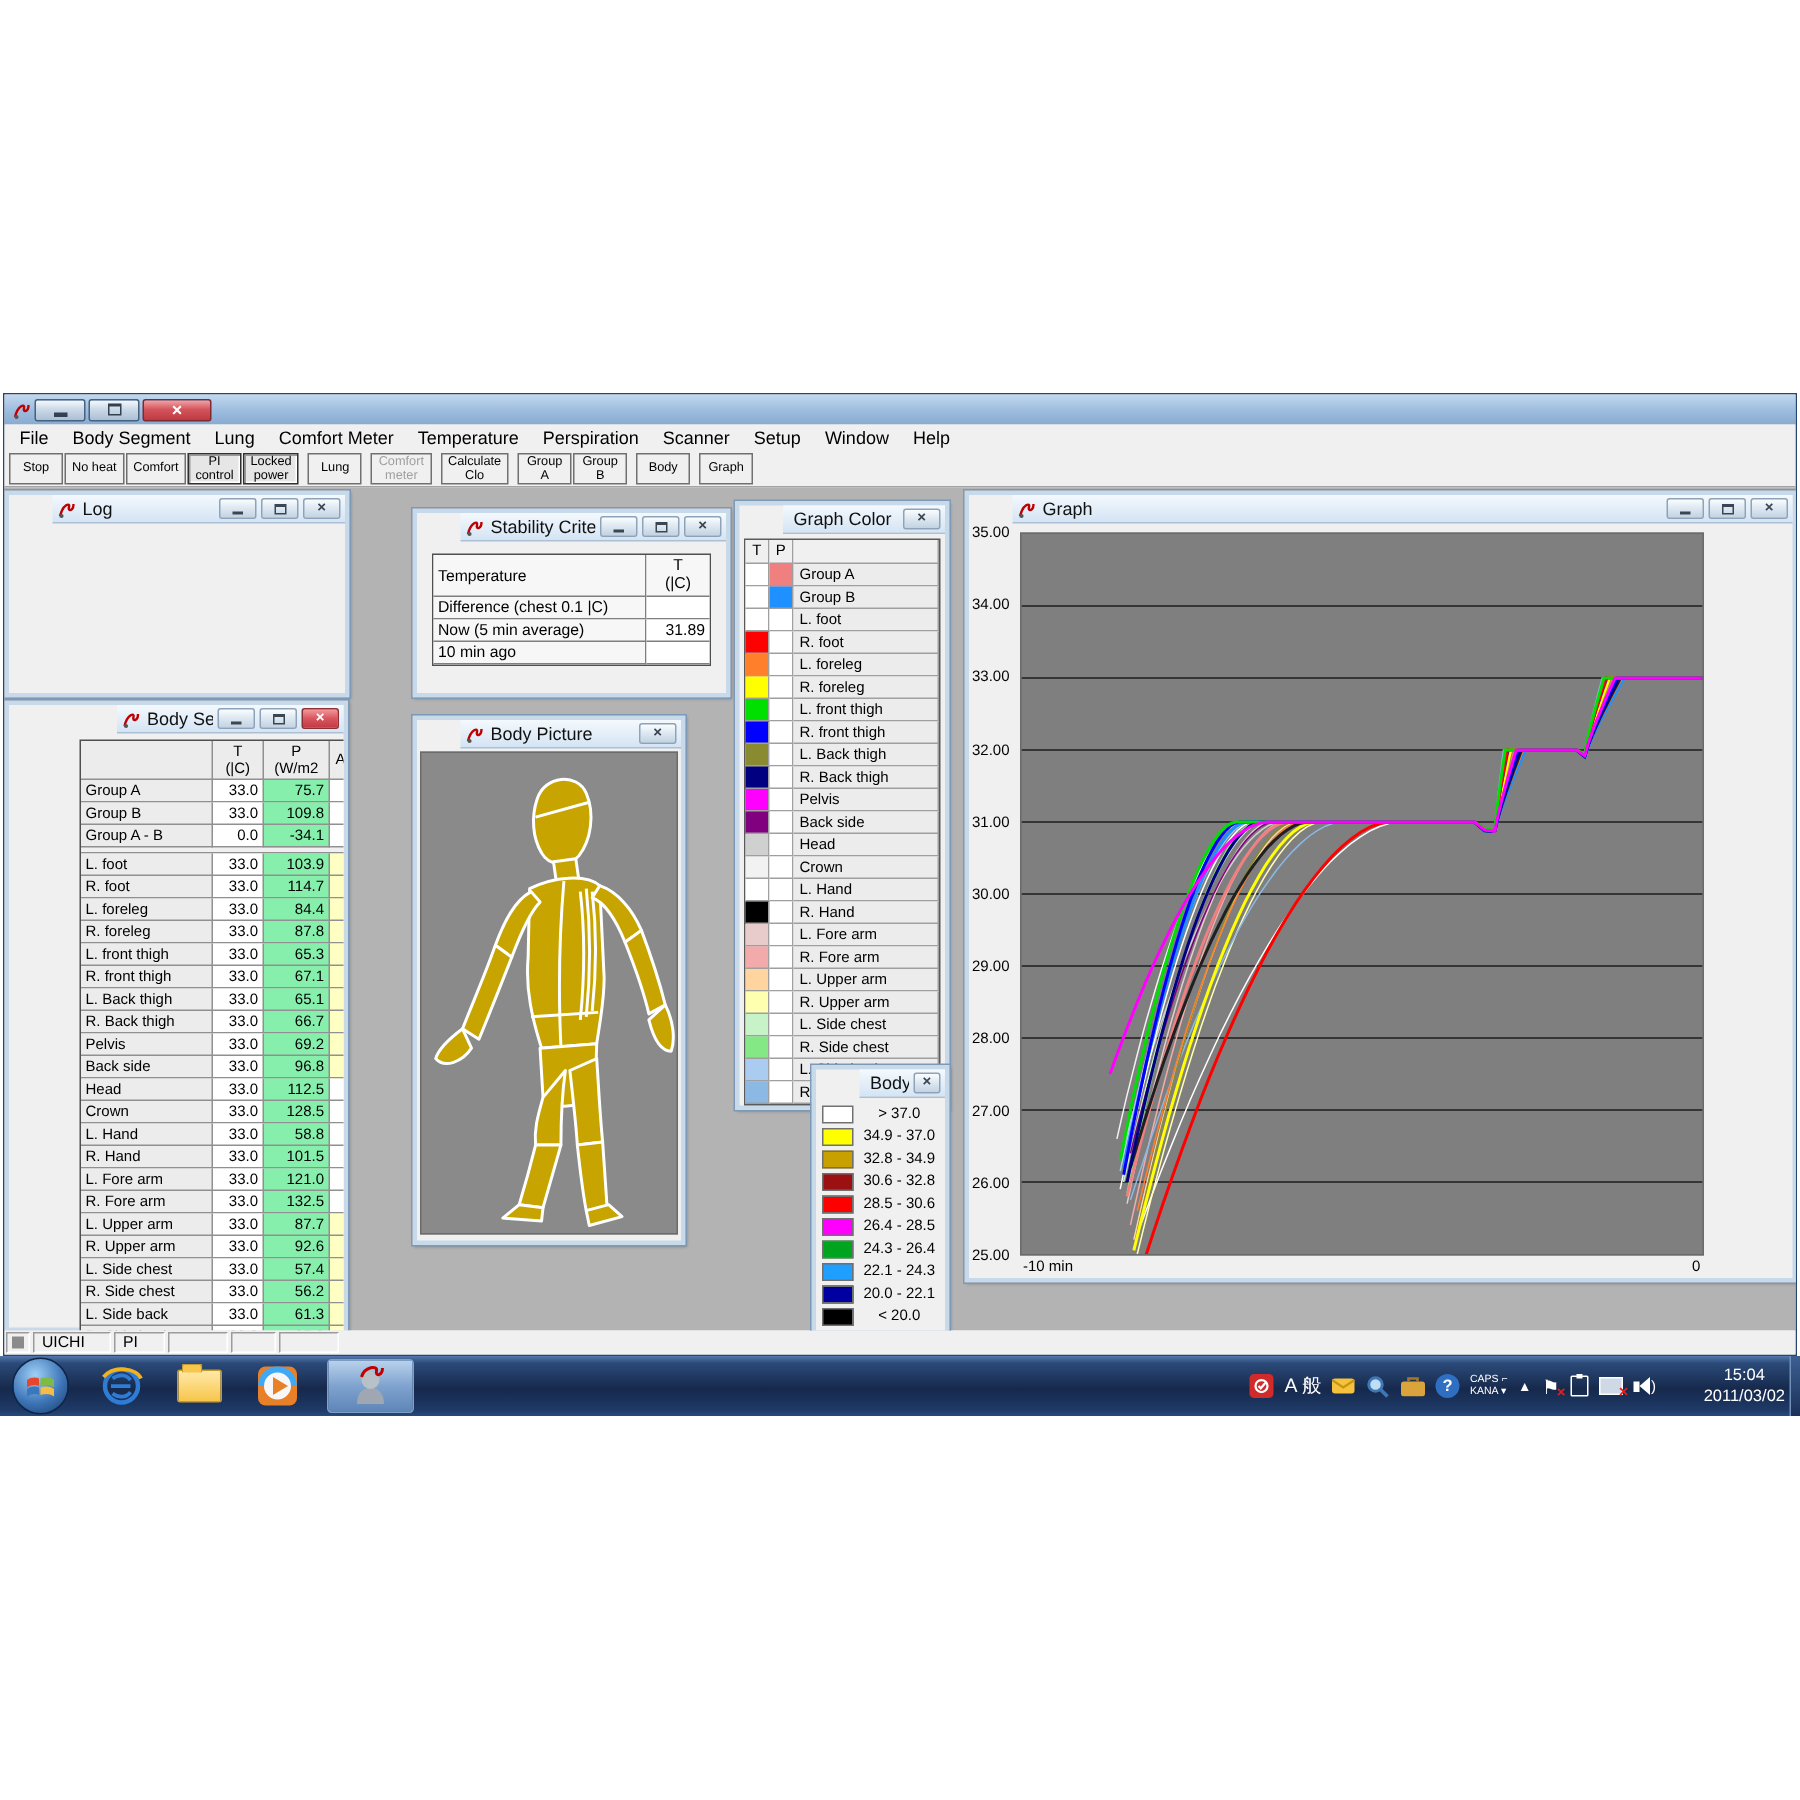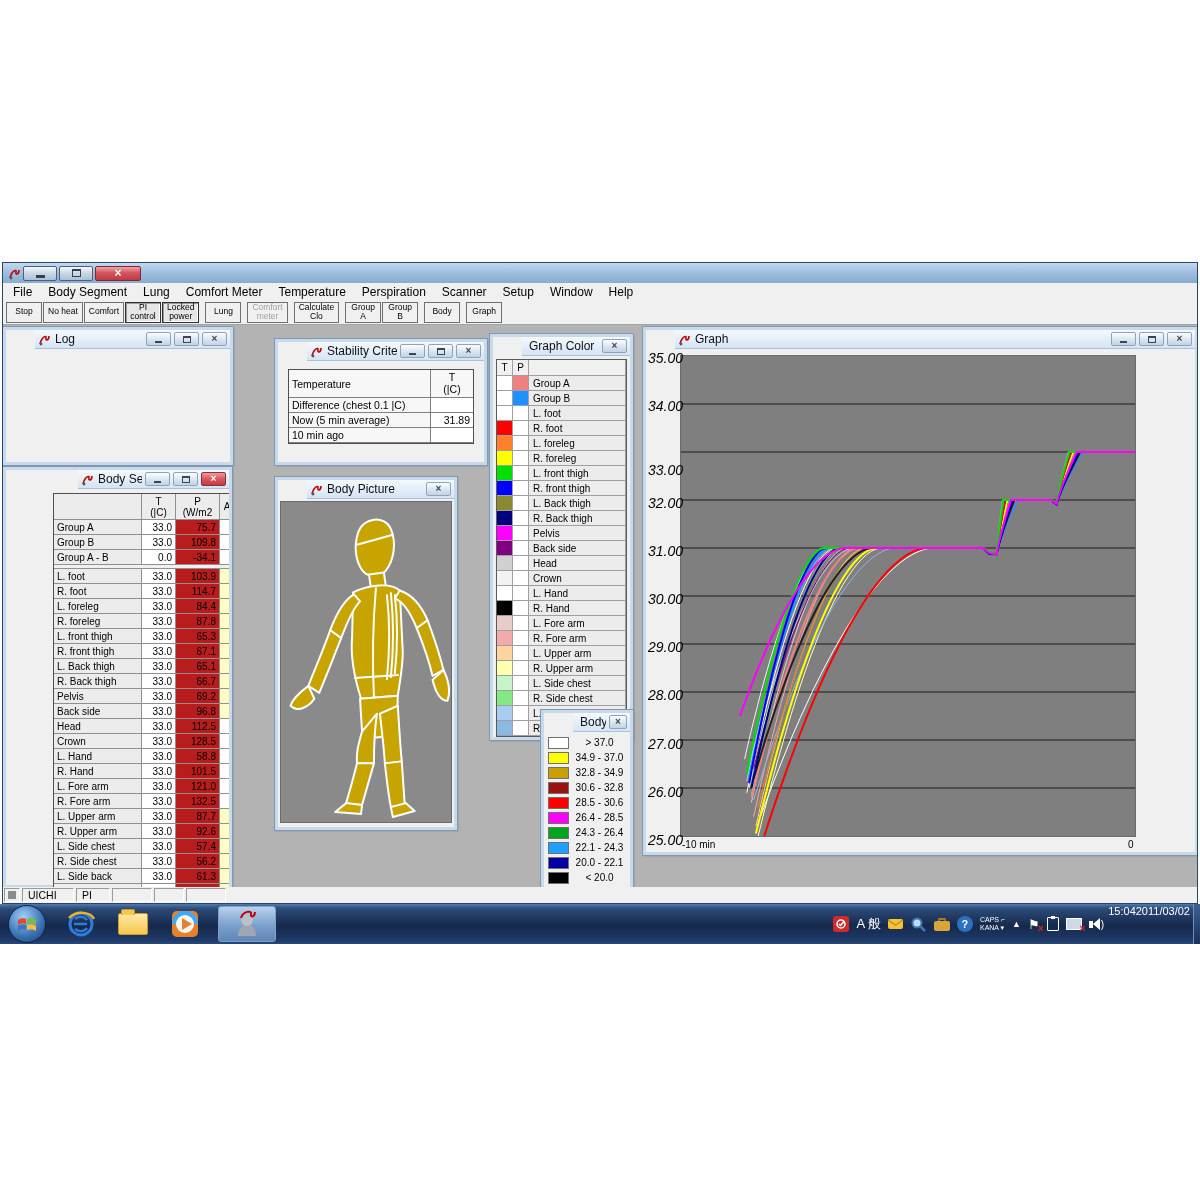--- a/index.html
+++ b/index.html
@@ -50,21 +50,21 @@
   .mini-ic { width:13px; height:13px; flex:none; }
 
   
   .seg-wrap { margin:4px; display:flex; }
   .seg-tables { width:199px; border:1px solid #4F4F4F; background:#F0F0F0; }
   .seg-row { display:flex; height:15px; }
   .seg-row.hdr { height:26px; }
   .c { border-right:1px solid #909090; border-bottom:1px solid #909090; font-size:10px; display:flex; align-items:center; overflow:hidden; white-space:nowrap; }
   .c-label { width:88px; background:#ECECEC; padding-left:3px; }
   .c-t { width:34px; background:#fff; justify-content:flex-end; padding-right:3px; }
-  .c-p { width:44px; background:#b91c1c; justify-content:flex-end; padding-right:3px; }
+  .c-p { width:44px; background:#86efac; justify-content:flex-end; padding-right:3px; }
   .c-a,.c-b { width:15px; background:#fff; }
   .c-a.on,.c-b.on { background:#FFFFC4; }
   .hdr .c { background:#ECECEC; justify-content:center; padding:0; flex-direction:column; line-height:11px; font-size:10px; }
   .seg-gap { height:4px; background:#F0F0F0; border-bottom:1px solid #909090; }
   .vscroll { width:16px; height:378px; background:#F0F0F0; border:1px solid #A8A8A8; margin-left:1px; position:relative; }
   .vs-btn { position:absolute; left:0; width:14px; height:15px; background:#E8E8E8; border:1px solid #9B9B9B; display:flex; align-items:center; justify-content:center; font-size:8px; color:#333; }
   .vs-up { top:0; } .vs-dn { bottom:0; }
   .vs-thumb { position:absolute; left:0; top:170px; width:14px; height:34px; background:#E3E3E3; border:1px solid #9B9B9B; }
 
   
@@ -88,33 +88,33 @@
   .gc-row.h .gc-c { background:#F0F0F0; justify-content:center; }
 
   
   .bc-list { padding:3px 4px; }
   .bc-row { display:flex; height:15px; align-items:center; }
   .bc-sw { width:21px; height:12px; border:1px solid #707070; margin-right:4px; flex:none; }
   .bc-lb { flex:1; font-size:10px; text-align:center; white-space:nowrap; }
 
   
   .plot { position:absolute; left:34px; top:6px; width:456px; height:482px; background:#7F7F7F; border:1px solid #6A6A6A; }
-  .ytick { position:absolute; width:30px; text-align:left; font-size:14px; color:#000; left:2px;font-style:italic; }
+  .ytick { position:absolute; width:30px; text-align:left; font-size:10px; color:#000; left:2px; }
   .xlab { position:absolute; font-size:10px; color:#000; top:490px; }
 
   
   .taskbar { position:absolute; left:0; top:904px; width:1200px; height:40px; background:linear-gradient(180deg,#5379AC 0,#2B4A78 12%,#16294C 55%,#1E3A67 90%,#27497C 100%); display:flex; align-items:center; }
   .orb { width:38px; height:38px; border-radius:50%; margin-left:8px; background:radial-gradient(circle at 40% 30%, #9FD0F5, #3E76B8 55%, #173A68 100%); border:1px solid #0F2547; display:flex; align-items:center; justify-content:center; }
   .tb-ic { width:34px; height:34px; margin-left:18px; display:flex; align-items:center; justify-content:center; }
   .app-task-btn { width:58px; height:36px; margin-left:16px; border:1px solid #7FA0C8; border-radius:3px; background:linear-gradient(#B9D2EC,#7FA3CF 50%,#5E86B8); display:flex; align-items:center; justify-content:center; }
   .tray { position:absolute; right:96px; top:0; height:40px; display:flex; align-items:center; gap:7px; }
   .tray-txt { color:#fff; font-size:13px; }
   .caps-kana { color:#fff; font-size:7px; line-height:8px; }
   .tray-glyph { color:#fff; font-size:13px; }
-  .clock { position:absolute; right:10px; top:0; height:40px; color:#fff; font-size:11px; text-align:center; display:flex; flex-direction:row; justify-content:center; line-height:14px; }
+  .clock { position:absolute; right:10px; top:0; height:40px; color:#fff; font-size:11px; text-align:center; display:flex; flex-direction:column; justify-content:center; line-height:14px; }
   .show-desk { position:absolute; right:0; top:0; width:7px; height:40px; border-left:1px solid #6E8FB8; background:linear-gradient(180deg,#3D5F92,#1A3158); }
   .ic-folder { width:30px; height:22px; background:linear-gradient(#FFE9A8,#F7C64C); border:1px solid #C79A2E; border-radius:2px; position:relative; }
   .ic-folder:before { content:""; position:absolute; top:-5px; left:2px; width:12px; height:5px; background:#F7C64C; border:1px solid #C79A2E; border-bottom:0; border-radius:2px 2px 0 0; }
   .ic-net { position:relative; width:16px; height:12px; border:1px solid #fff; background:#cfd9e6; }
   .ic-net:after { content:"×"; position:absolute; right:-5px; bottom:-5px; color:#E02020; font-weight:bold; font-size:11px; }
   .ic-flag { color:#fff; font-size:13px; position:relative; }
   .ic-flag:after { content:"×"; position:absolute; right:-4px; bottom:-2px; color:#E02020; font-weight:bold; font-size:10px; }
   .ic-clip { width:12px; height:14px; border:1px solid #fff; border-radius:1px; background:transparent; position:relative; }
   .ic-clip:before { content:""; position:absolute; top:-2px; left:3px; width:4px; height:3px; background:#fff; }
   .ic-spk { display:flex; align-items:center; color:#fff; }
@@ -706,21 +706,21 @@
               <polyline points="81.7,484.8 88.0,465.4 94.3,446.5 100.6,428.3 106.9,410.6 113.2,393.5 119.4,377.0 125.7,361.1 132.0,345.8 138.3,331.2 144.6,317.2 150.9,303.8 157.2,291.1 163.4,279.0 169.7,267.7 176.0,257.0 182.3,247.0 188.6,237.7 194.9,229.2 201.2,221.5 207.4,214.5 213.7,208.4 220.0,203.1 226.3,198.7 232.6,195.3 238.9,193.0 245.2,192.0 301.9,192.0 308.7,196.4 315.5,198.2 316.4,190.6 317.2,184.4 318.0,178.7 318.8,173.3 319.6,168.1 320.5,163.1 321.3,158.2 322.1,153.4 322.9,148.6 323.7,144.0 370.0,144.0 375.5,147.0 376.9,139.8 378.3,134.0 379.7,128.6 381.1,123.6 382.5,118.7 383.9,113.9 385.3,109.3 386.7,104.8 388.2,100.4 389.6,96.0 454.0,96.0" fill="none" stroke="#FF0000" stroke-width="2"></polyline>
               <polyline points="68.1,427.2 71.1,411.6 74.0,396.5 77.0,381.8 80.0,367.6 82.9,353.9 85.9,340.6 88.9,327.8 91.8,315.6 94.8,303.8 97.8,292.6 100.8,281.8 103.7,271.6 106.7,261.9 109.7,252.8 112.6,244.2 115.6,236.2 118.6,228.7 121.5,221.9 124.5,215.7 127.5,210.1 130.4,205.1 133.4,200.9 136.4,197.4 139.3,194.6 142.3,192.8 145.3,192.0 301.9,192.0 308.7,197.5 315.5,198.2 317.1,190.6 318.6,184.4 320.2,178.7 321.7,173.3 323.3,168.1 324.9,163.1 326.4,158.2 328.0,153.4 329.5,148.6 331.1,144.0 370.0,144.0 375.5,148.1 377.6,140.7 379.7,134.8 381.9,129.4 384.0,124.2 386.2,119.2 388.3,114.3 390.5,109.6 392.6,105.0 394.8,100.5 396.9,96.0 454.0,96.0" fill="none" stroke="#0000FF" stroke-width="2"></polyline>
               <polyline points="65.8,417.6 68.8,402.6 71.8,388.1 74.7,374.0 77.7,360.4 80.7,347.2 83.6,334.5 86.6,322.3 89.6,310.5 92.5,299.3 95.5,288.5 98.5,278.2 101.5,268.4 104.4,259.1 107.4,250.3 110.4,242.1 113.3,234.4 116.3,227.2 119.3,220.7 122.2,214.7 125.2,209.3 128.2,204.6 131.1,200.5 134.1,197.2 137.1,194.5 140.0,192.8 143.0,192.0 301.9,192.0 308.7,196.2 315.5,198.2 316.2,190.6 316.9,184.4 317.6,178.7 318.3,173.3 319.0,168.1 319.7,163.1 320.4,158.2 321.1,153.4 321.8,148.6 322.5,144.0 370.0,144.0 375.5,146.8 376.7,139.6 378.0,133.8 379.3,128.5 380.6,123.5 381.9,118.6 383.2,113.9 384.5,109.3 385.8,104.8 387.1,100.3 388.3,96.0 454.0,96.0" fill="none" stroke="#00E000" stroke-width="2"></polyline>
               <polyline points="59.0,360.0 63.0,348.9 67.1,338.0 71.1,327.6 75.1,317.4 79.1,307.6 83.1,298.1 87.1,289.0 91.1,280.3 95.2,271.9 99.2,263.8 103.2,256.2 107.2,248.9 111.2,241.9 115.2,235.4 119.3,229.3 123.3,223.6 127.3,218.2 131.3,213.4 135.3,208.9 139.3,204.9 143.4,201.4 147.4,198.3 151.4,195.8 155.4,193.9 159.4,192.6 163.4,192.0 301.9,192.0 308.7,197.3 315.5,198.2 317.0,190.6 318.4,184.4 319.8,178.7 321.3,173.3 322.7,168.1 324.1,163.1 325.6,158.2 327.0,153.4 328.4,148.6 329.8,144.0 370.0,144.0 375.5,147.9 377.5,140.5 379.5,134.7 381.5,129.2 383.5,124.1 385.6,119.1 387.6,114.3 389.6,109.6 391.6,105.0 393.7,100.4 395.7,96.0 454.0,96.0" fill="none" stroke="#FF00FF" stroke-width="2"></polyline>
             </svg>
         </div>
         <span class="xlab" style="left:36px;">-10 min</span>
         <span class="xlab" style="left:482px;">0</span>
       <span class="ytick" style="top: 1px;">35.00</span>
           <span class="ytick" style="top: 49.2px;">34.00</span>
-          <span class="ytick" style="top: 97.4px; margin-top: 16px;">33.00</span>
+          <span class="ytick" style="top: 97.4px;">33.00</span>
           <span class="ytick" style="top: 145.6px;">32.00</span>
           <span class="ytick" style="top: 193.8px;">31.00</span>
           <span class="ytick" style="top: 242px;">30.00</span>
           <span class="ytick" style="top: 290.2px;">29.00</span>
           <span class="ytick" style="top: 338.4px;">28.00</span>
           <span class="ytick" style="top: 386.6px;">27.00</span>
           <span class="ytick" style="top: 434.8px;">26.00</span>
           <span class="ytick" style="top: 483px;">25.00</span>
         </div>
     </div>

